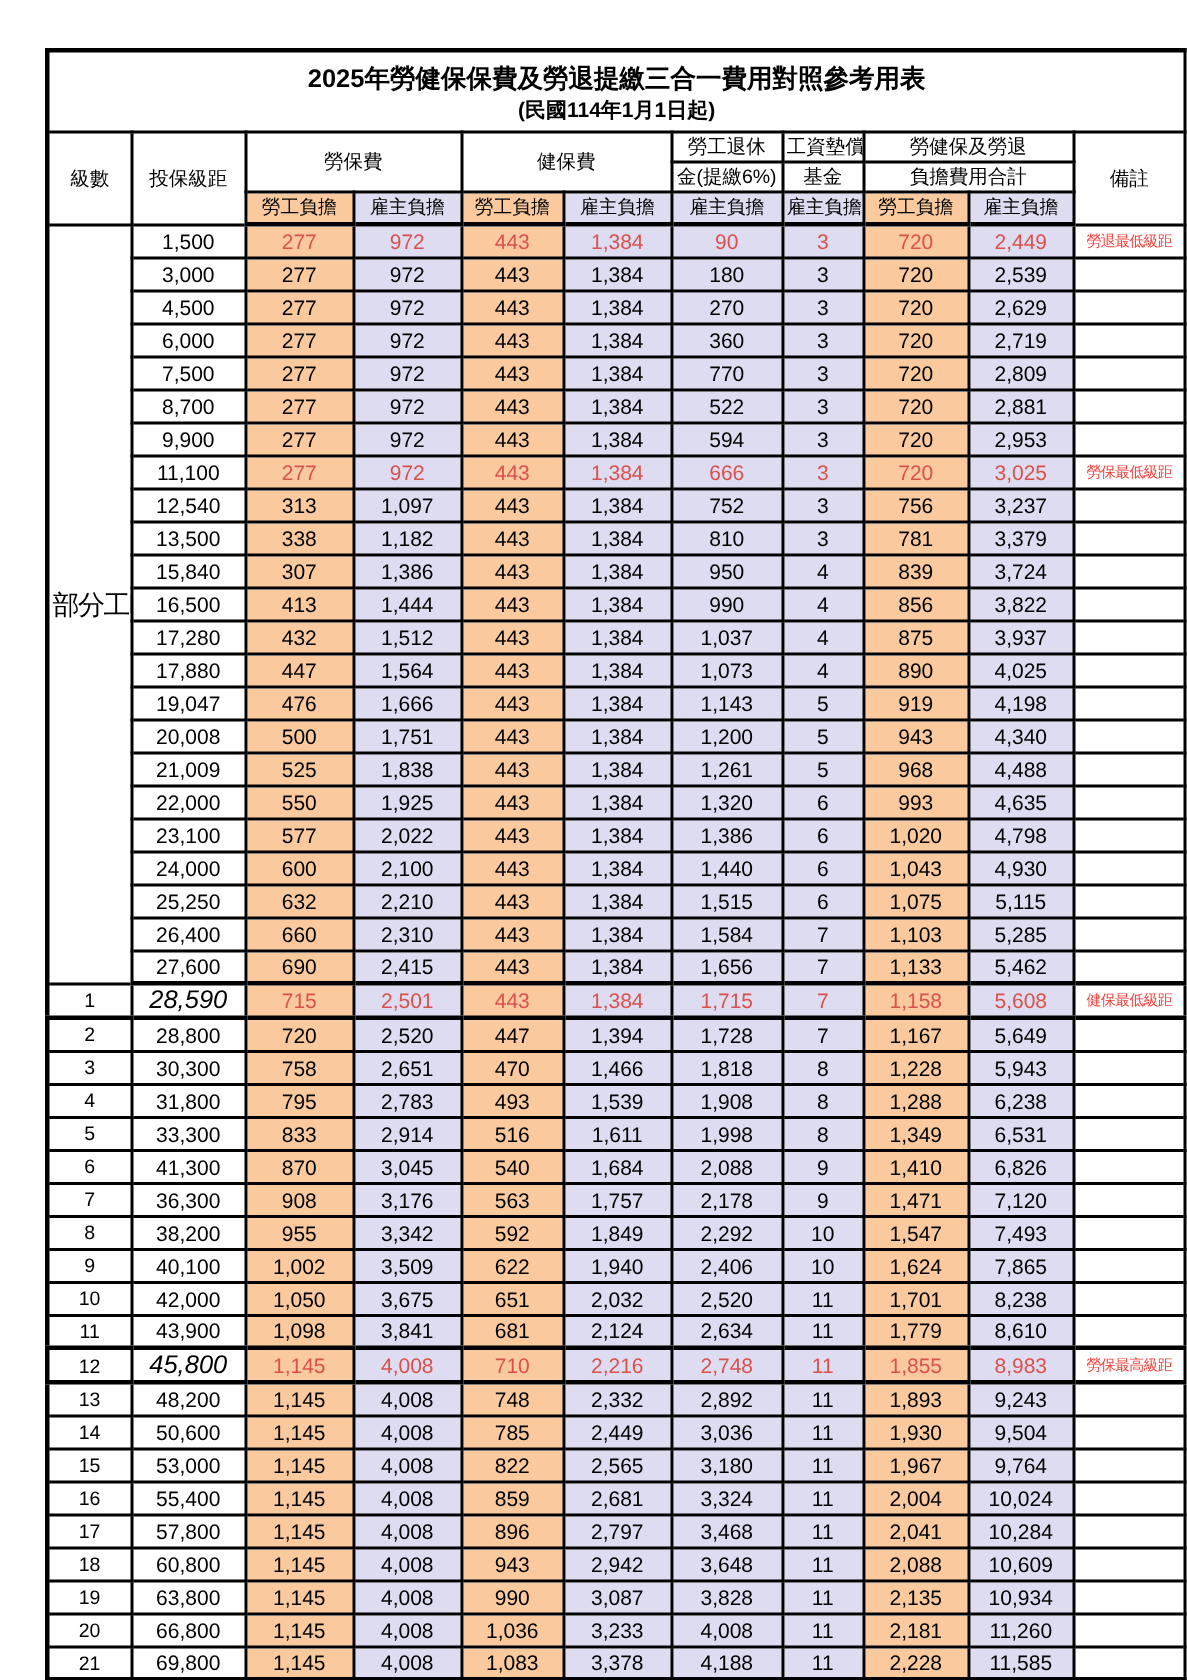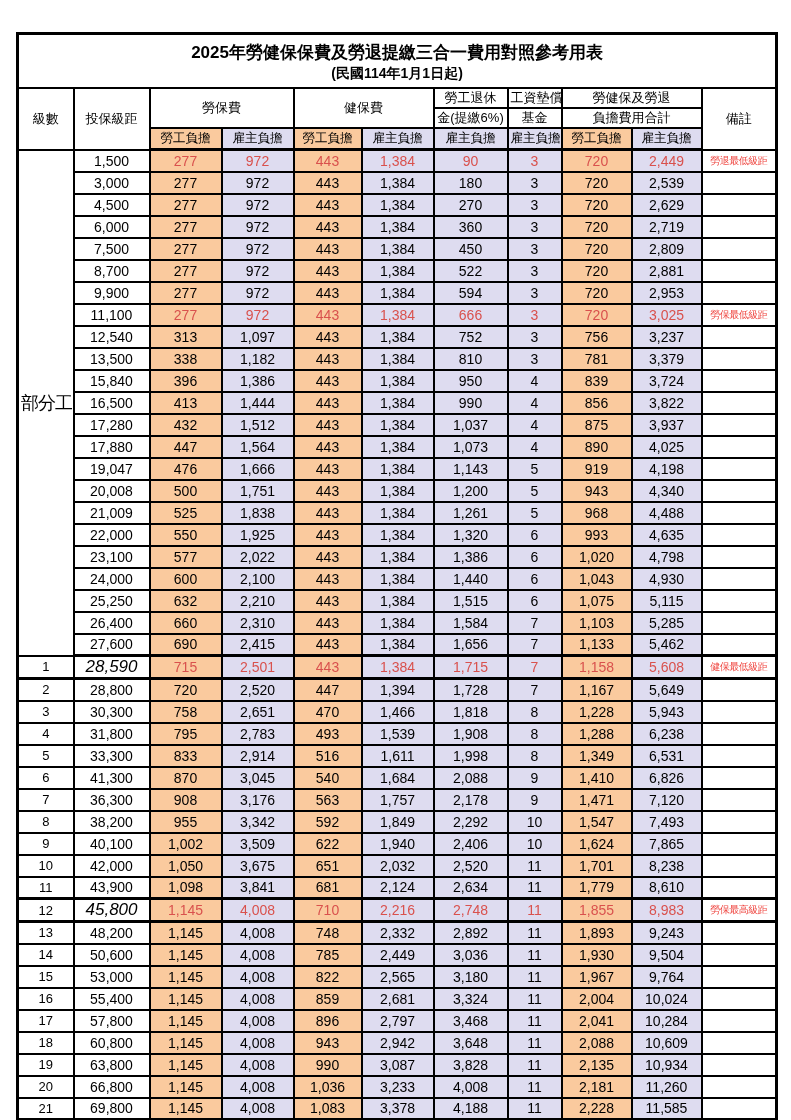--- a/index.html
+++ b/index.html
@@ -5,21 +5,21 @@
   html, body {
     margin: 0;
     padding: 0;
     background: #ffffff;
     width: 791px;
     height: 1120px;
     font-family: "Liberation Sans", "DejaVu Sans", sans-serif;
     color: #000;
   }
   .sheet {
-    padding: 32px 0 0 16px;
+    padding: 32px 0 0 30px;
   }
   table.premium-table {
     border-collapse: collapse;
     table-layout: fixed;
     width: 759px;
     border: 3px solid #000;
   }
   .premium-table th, .premium-table td {
     border: 2px solid #000;
     padding: 0 2px;
@@ -156,21 +156,21 @@
           <td class="value-cell c-emp">720</td>
           <td class="value-cell c-er">2,719</td>
           <td class="note-cell"></td>
         </tr>
         <tr>
           <td class="bracket-cell">7,500</td>
           <td class="value-cell c-emp">277</td>
           <td class="value-cell c-er">972</td>
           <td class="value-cell c-emp">443</td>
           <td class="value-cell c-er">1,384</td>
-          <td class="value-cell c-er">450</td>
+          <td class="value-cell c-er">770</td>
           <td class="value-cell c-er">3</td>
           <td class="value-cell c-emp">720</td>
           <td class="value-cell c-er">2,809</td>
           <td class="note-cell"></td>
         </tr>
         <tr>
           <td class="bracket-cell">8,700</td>
           <td class="value-cell c-emp">277</td>
           <td class="value-cell c-er">972</td>
           <td class="value-cell c-emp">443</td>
@@ -224,21 +224,21 @@
           <td class="value-cell c-emp">443</td>
           <td class="value-cell c-er">1,384</td>
           <td class="value-cell c-er">810</td>
           <td class="value-cell c-er">3</td>
           <td class="value-cell c-emp">781</td>
           <td class="value-cell c-er">3,379</td>
           <td class="note-cell"></td>
         </tr>
         <tr>
           <td class="bracket-cell">15,840</td>
-          <td class="value-cell c-emp">396</td>
+          <td class="value-cell c-emp">307</td>
           <td class="value-cell c-er">1,386</td>
           <td class="value-cell c-emp">443</td>
           <td class="value-cell c-er">1,384</td>
           <td class="value-cell c-er">950</td>
           <td class="value-cell c-er">4</td>
           <td class="value-cell c-emp">839</td>
           <td class="value-cell c-er">3,724</td>
           <td class="note-cell"></td>
         </tr>
         <tr>

